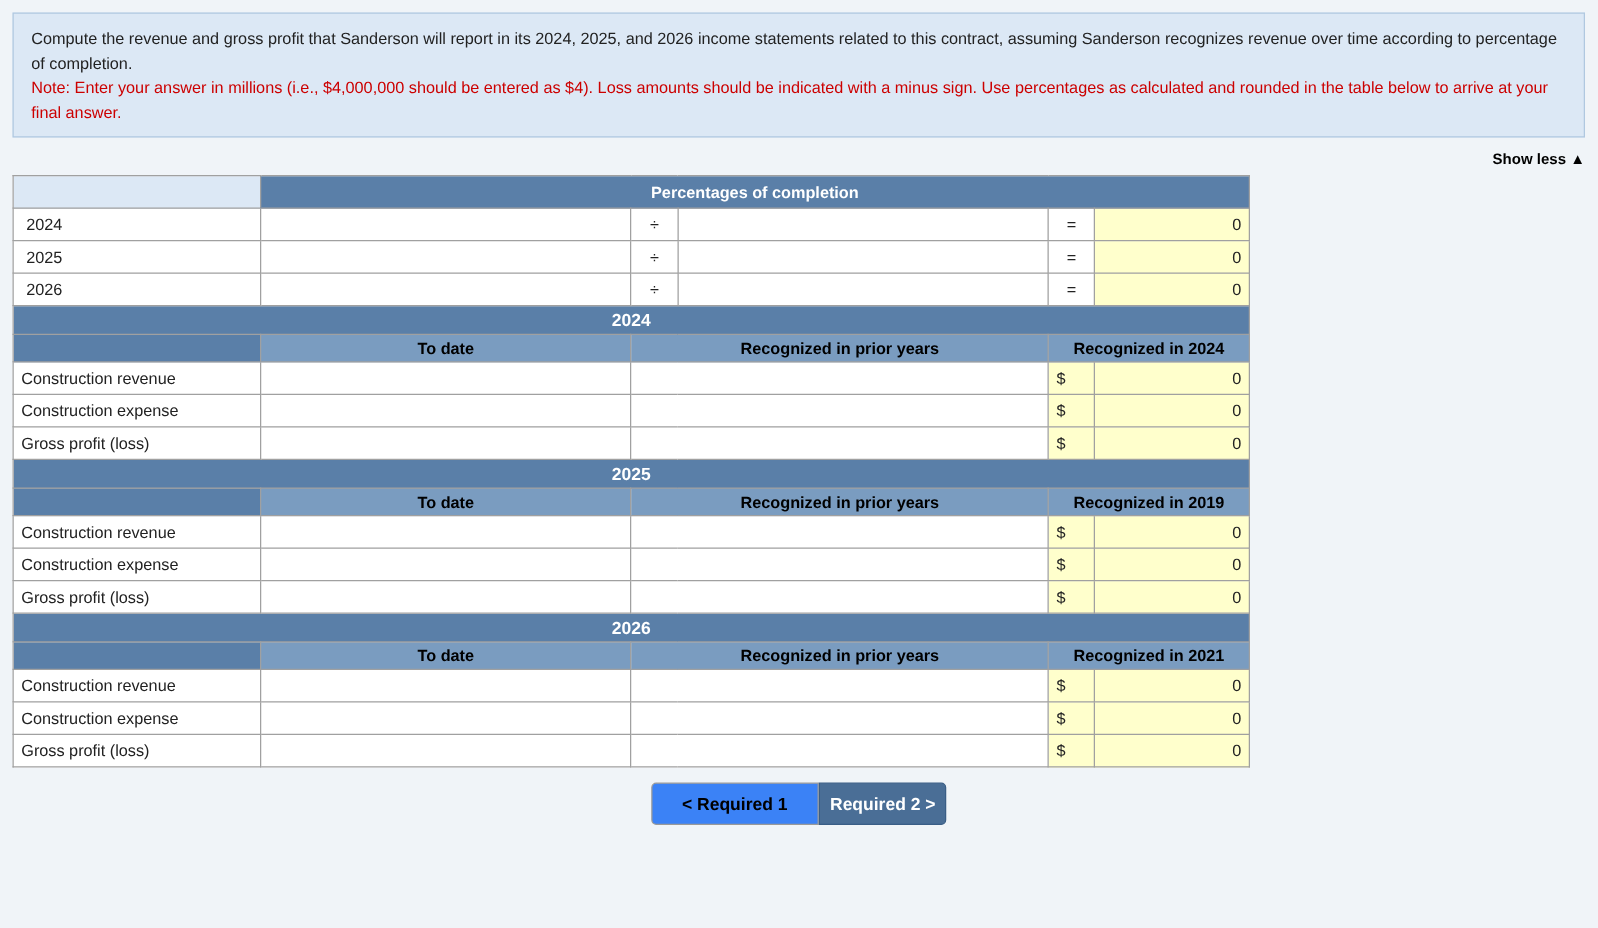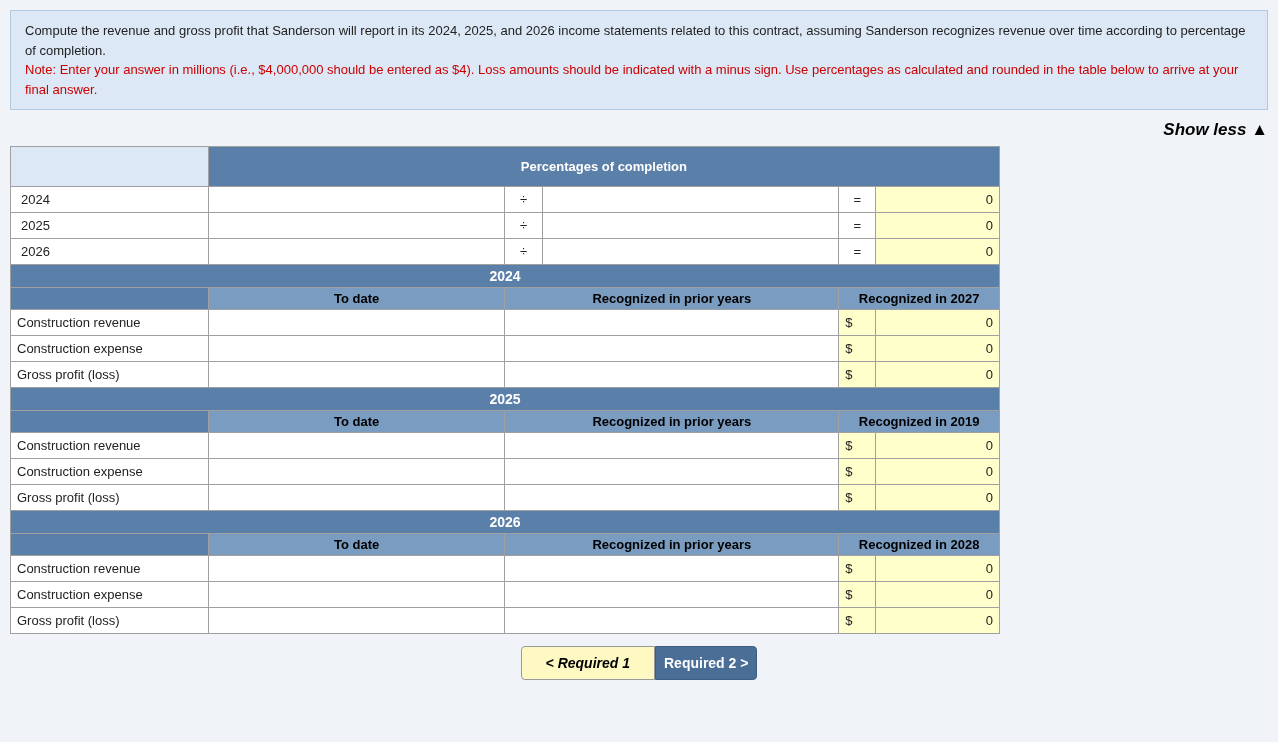--- a/index.html
+++ b/index.html
@@ -16,24 +16,23 @@
       padding: 10px 14px;
       margin-bottom: 10px;
       line-height: 1.5;
     }
     .instruction-box .note {
       color: #c00;
     }
     .show-less {
       text-align: right;
       font-weight: bold;
-      font-size: 17px;
+      font-size: 12px;
       margin-bottom: 6px;
       color: #000;
-      font-style: italic;
     }
     .show-less span {
       cursor: pointer;
     }
     .main-table {
       width: 990px;
       border-collapse: collapse;
       background: #fff;
       margin-left: 0;
     }
@@ -94,41 +93,40 @@
       padding: 2px 6px;
       width: 80px;
     }
     .nav-buttons {
       display: flex;
       justify-content: center;
       gap: 0;
       margin-top: 12px;
     }
     .btn-prev {
-      background: #fef9c3;
+      background: #3b82f6;
       border: 1px solid #999;
       padding: 8px 24px;
       font-size: 14px;
       font-weight: bold;
       cursor: pointer;
       border-radius: 4px 0 0 4px;
-      font-style: italic;
     }
     .btn-next {
       background: #4a6e96;
       color: #fff;
       border: 1px solid #3a5e86;
       padding: 8px 8px;
       font-size: 14px;
       font-weight: bold;
       cursor: pointer;
       border-radius: 0 4px 4px 0;
     }
     .pct-section td {
-      height: 40px;
+      height: 26px;
     }
     .data-row td {
       height: 26px;
     }
   </style>
 </head>
 <body>
 
 <div class="instruction-box">
   <span>Compute the revenue and gross profit that Sanderson will report in its 2024, 2025, and 2026 income statements related to this contract, assuming Sanderson recognizes revenue over time according to percentage of completion.</span><br>
@@ -174,21 +172,21 @@
     <td class="yellow-cell" style="text-align:right; padding: 2px 6px;">0</td>
   </tr>
 
   <tr>
     <td colspan="6" class="section-header" style="font-size:14px;">2024</td>
   </tr>
   <tr>
     <td class="row-label" style="background:#5a7fa8;"></td>
     <td class="sub-header" style="width:240px;">To date</td>
     <td class="sub-header" colspan="2">Recognized in prior years</td>
-    <td colspan="2" class="sub-header">Recognized in 2027</td>
+    <td colspan="2" class="sub-header">Recognized in 2024</td>
   </tr>
   <tr class="data-row">
     <td class="row-label">Construction revenue</td>
     <td class="input-cell"><input type="text" style=""></td>
     <td class="input-cell" colspan="2"><input type="text" style="width: 100%;"></td>
     <td class="dollar-cell">$</td>
     <td class="zero-cell">0</td>
   </tr>
   <tr class="data-row">
     <td class="row-label">Construction expense</td>
@@ -236,21 +234,21 @@
     <td class="zero-cell">0</td>
   </tr>
 
   <tr>
     <td colspan="6" class="section-header" style="font-size:14px;">2026</td>
   </tr>
   <tr>
     <td class="row-label" style="background:#5a7fa8;"></td>
     <td class="sub-header">To date</td>
     <td class="sub-header" colspan="2">Recognized in prior years</td>
-    <td colspan="2" class="sub-header">Recognized in 2028</td>
+    <td colspan="2" class="sub-header">Recognized in 2021</td>
   </tr>
   <tr class="data-row">
     <td class="row-label">Construction revenue</td>
     <td class="input-cell"><input type="text" style=""></td>
     <td class="input-cell" colspan="2"><input type="text" style="width: 100%;"></td>
     <td class="dollar-cell">$</td>
     <td class="zero-cell">0</td>
   </tr>
   <tr class="data-row">
     <td class="row-label">Construction expense</td>

